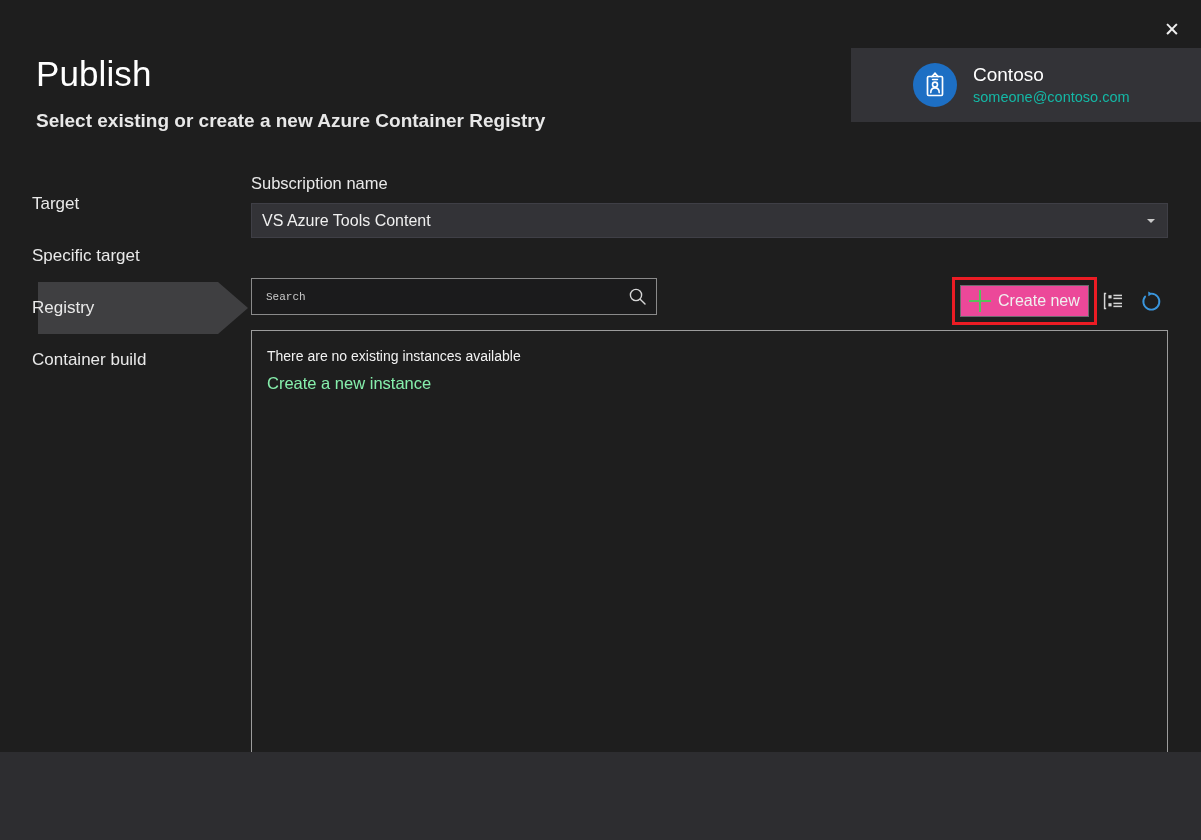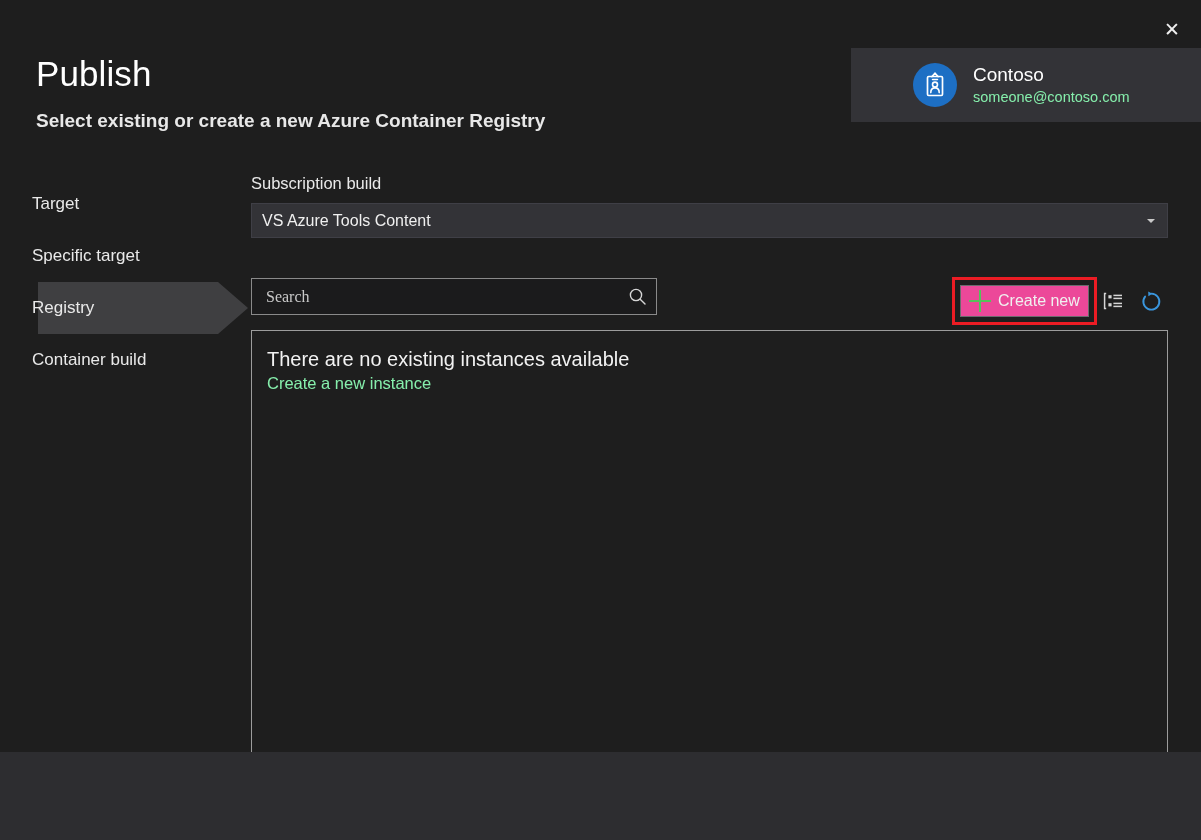--- a/index.html
+++ b/index.html
@@ -50,21 +50,21 @@
     border-radius: 50%; background: #1d6fc4;
     display: flex; align-items: center; justify-content: center;
     flex: none;
   }
   .account-text { margin-left: 16px; overflow: hidden; }
   .account-name {
     font-size: 19px; font-weight: 300; color: #ffffff; line-height: 24px;
     white-space: nowrap;
   }
   .account-email {
-    font-size: 14.5px; font-weight: 300; color: #86efac; line-height: 20px;
+    font-size: 14.5px; font-weight: 300; color: #14b8a6; line-height: 20px;
     white-space: nowrap;
   }
   .account-chevron {
     margin-left: auto; margin-right: 16px;
     width: 0; height: 0;
     border-left: 5px solid transparent;
     border-right: 5px solid transparent;
     border-top: 5px solid #c9c9c9;
     flex: none;
   }
@@ -120,22 +120,22 @@
   .search-box {
     position: absolute; left: 251px; top: 278px;
     width: 406px; height: 37px;
     background: #1b1b1c; border: 1px solid #8a8a8a;
     display: flex; align-items: center;
   }
   .search-input {
     flex: 1; height: 100%;
     background: transparent; border: none; outline: none;
     padding-left: 14px;
-    font-family: Liberation Serif, serif;
-    font-size: 16px; font-weight: 300; color: #e5e5e5;
+    font-family: Liberation Mono, monospace;
+    font-size: 11px; font-weight: 300; color: #e5e5e5;
   }
   .search-input::placeholder { color: #c9c9c9; opacity: 1; }
   .search-icon-wrap {
     width: 38px; height: 100%;
     display: flex; align-items: center; justify-content: center;
     cursor: pointer;
   }
 
   
   .redbox {
@@ -174,21 +174,21 @@
   .tool-icon.refresh { left: 1138px; }
 
   
   .content-panel {
     position: absolute; left: 251px; top: 330px;
     width: 917px; height: 433px;
     background: #1e1e1e; border: 1px solid #9c9c9c;
   }
   .empty-text {
     position: absolute; left: 15px; top: 17px;
-    font-size: 20px; font-weight: 300; color: #f2f2f2;
+    font-size: 14px; font-weight: 300; color: #f2f2f2;
   }
   .empty-link {
     position: absolute; left: 15px; top: 43px;
     font-size: 16.5px; font-weight: 400; color: #86efac;
     text-decoration: none; cursor: pointer;
   }
 
   
   .footer {
     position: absolute; left: 0; top: 752px;
@@ -236,21 +236,21 @@
       <div class="side-bg"></div>
       <div class="side-arrow"></div>
       <span class="lbl">Registry</span>
     </div>
     <div class="side-item">
       <div class="side-bg"></div>
       <span class="lbl">Container build</span>
     </div>
   </div>
 
-  <div class="field-label">Subscription build</div>
+  <div class="field-label">Subscription name</div>
   <div class="combo">
     <div class="val">VS Azure Tools Content</div>
     <div class="chev"></div>
   </div>
 
   <div class="search-box">
     <input class="search-input" type="text" placeholder="Search" style="">
     <div class="search-icon-wrap">
       <svg width="19" height="19" viewBox="0 0 19 19" aria-hidden="true">
         <circle cx="8" cy="8" r="5.6" fill="none" stroke="#d6d6d6" stroke-width="1.4"></circle>

